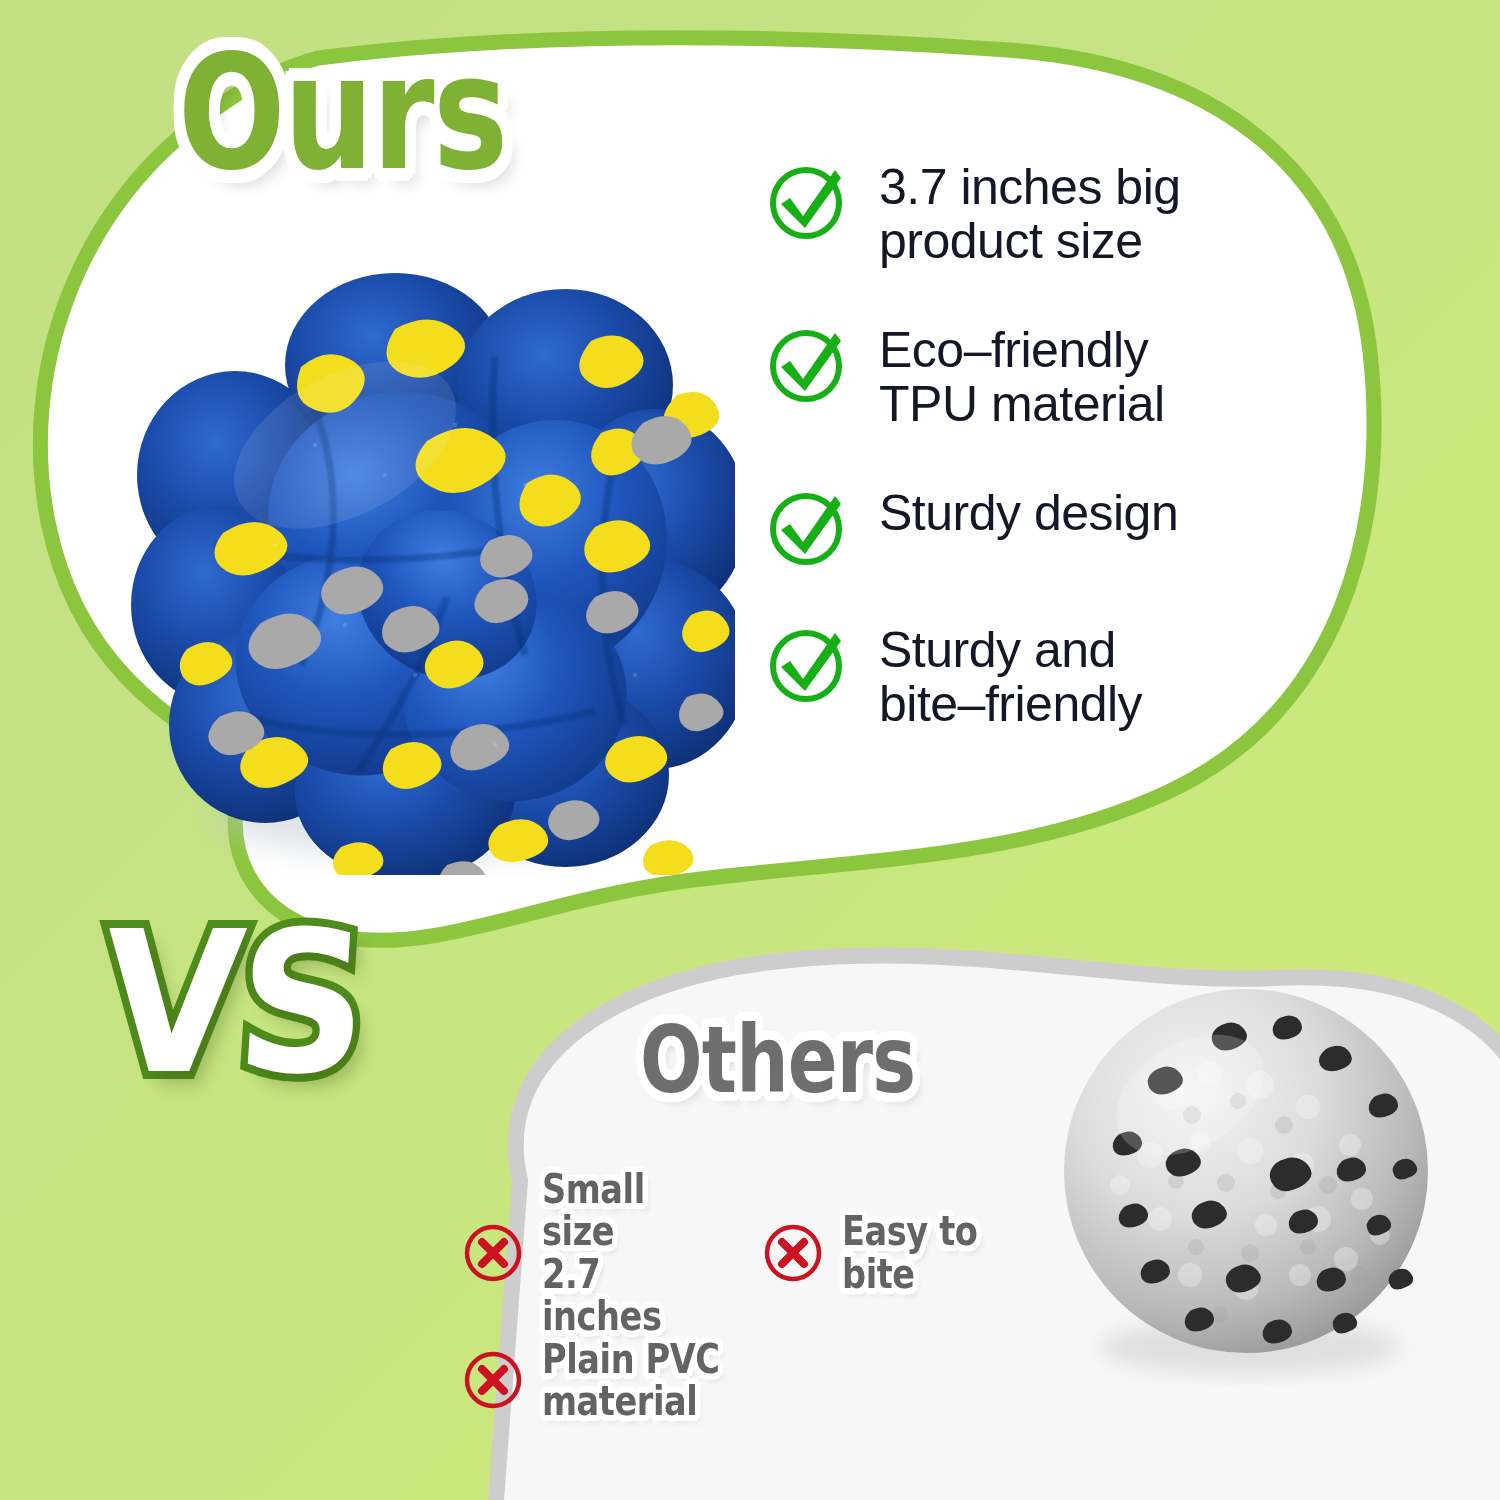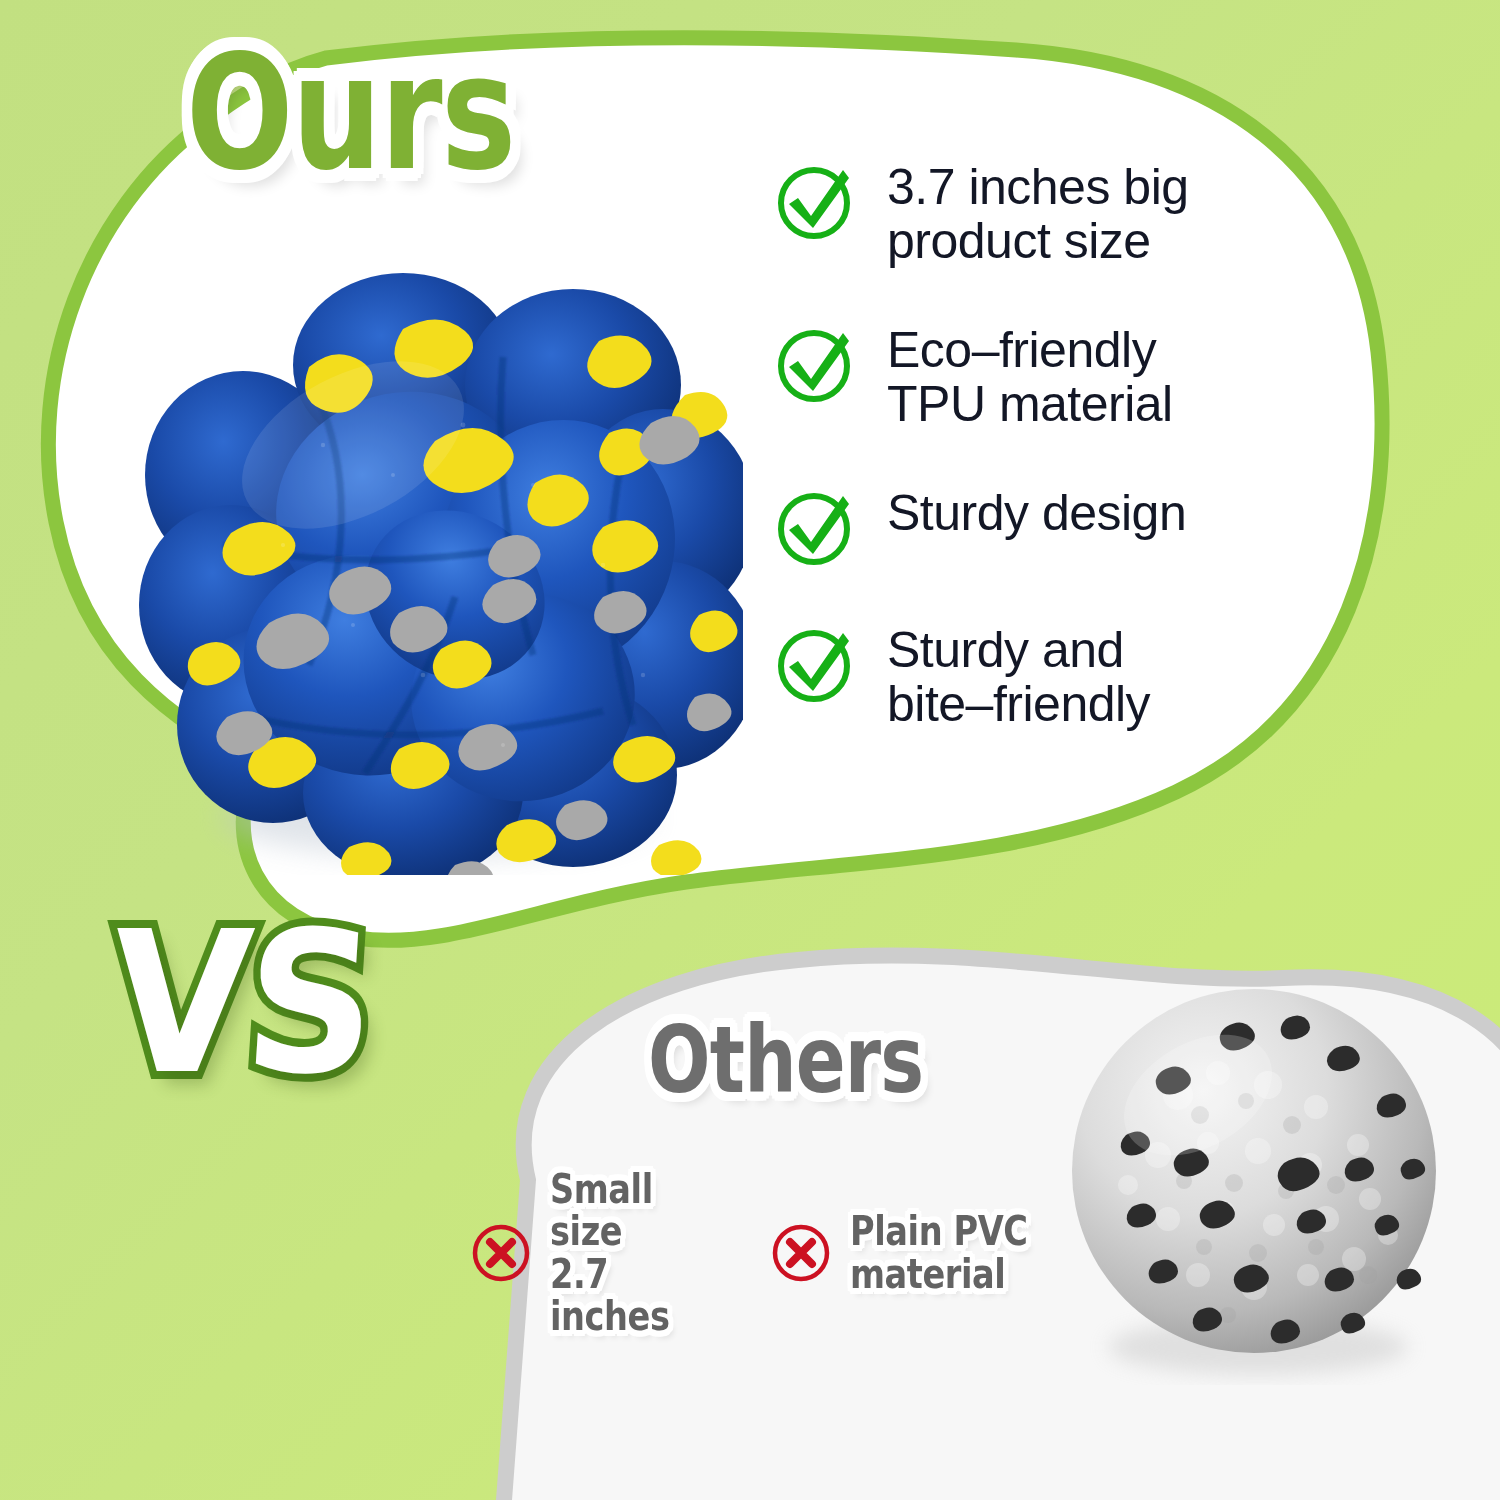--- a/index.html
+++ b/index.html
@@ -2,21 +2,21 @@
 <html><head>
 <meta charset="utf-8">
 <style>
   html,body{margin:0;padding:0;}
   body{
     width:1500px;height:1500px;overflow:hidden;
     font-family:"Liberation Sans", sans-serif;
     background:linear-gradient(135deg,#c2e081 0%, #c5e384 35%, #cbe97c 72%, #cbec77 100%);
     position:relative;
   }
-  #stage{position:absolute;inset:0;margin-left:8px;}
+  #stage{position:absolute;inset:0;}
 
   
   .panel{position:absolute;}
   #ours-panel{left:18px;top:22px;width:1382px;height:930px;}
   #others-panel{left:370px;top:880px;width:1160px;height:660px;}
 
   
   #ours-title{
     position:absolute;left:178px;top:34px;
     font-size:158px;line-height:1;
@@ -379,28 +379,37 @@
       <span class="x-ic">
         <svg viewBox="0 0 62 62" width="62" height="62">
           <circle cx="31" cy="31" r="26" fill="none" stroke="#cc1122" stroke-width="4.5"></circle>
           <path d="M20 20 L42 42 M42 20 L20 42" stroke="#cc1122" stroke-width="8" stroke-linecap="round"></path>
         </svg>
       </span>
       <span class="con-text">Small size
 2.7 inches</span>
     </div>
 
-
     <div class="con-row">
       <span class="x-ic">
         <svg viewBox="0 0 62 62" width="62" height="62">
           <circle cx="31" cy="31" r="26" fill="none" stroke="#cc1122" stroke-width="4.5"></circle>
           <path d="M20 20 L42 42 M42 20 L20 42" stroke="#cc1122" stroke-width="8" stroke-linecap="round"></path>
         </svg>
       </span>
+      <span class="con-text">Easy to bite</span>
+    </div>
+
+    <div class="con-row">
+      <span class="x-ic">
+        <svg viewBox="0 0 62 62" width="62" height="62">
+          <circle cx="31" cy="31" r="26" fill="none" stroke="#cc1122" stroke-width="4.5"></circle>
+          <path d="M20 20 L42 42 M42 20 L20 42" stroke="#cc1122" stroke-width="8" stroke-linecap="round"></path>
+        </svg>
+      </span>
       <span class="con-text">Plain PVC
 material</span>
     </div>
 
 
   </div>
 
 </div>
 
 </body></html>

